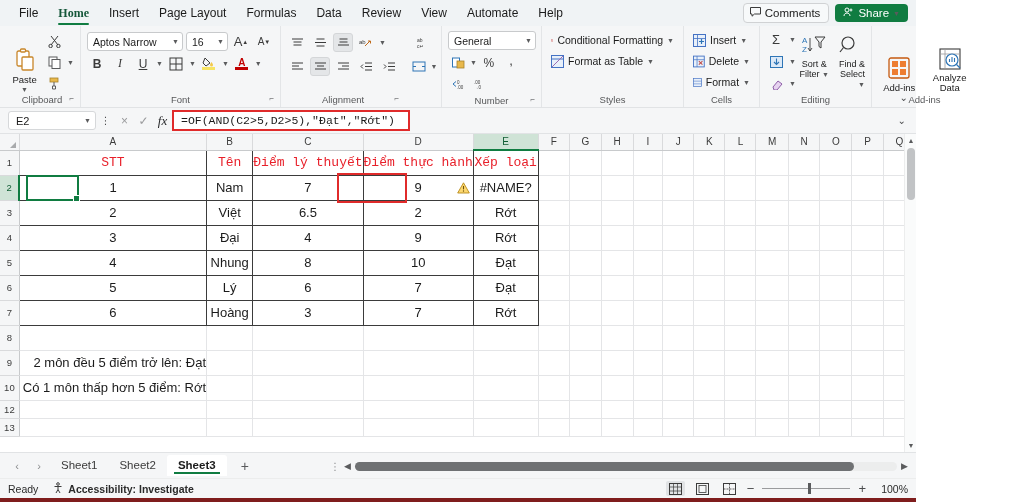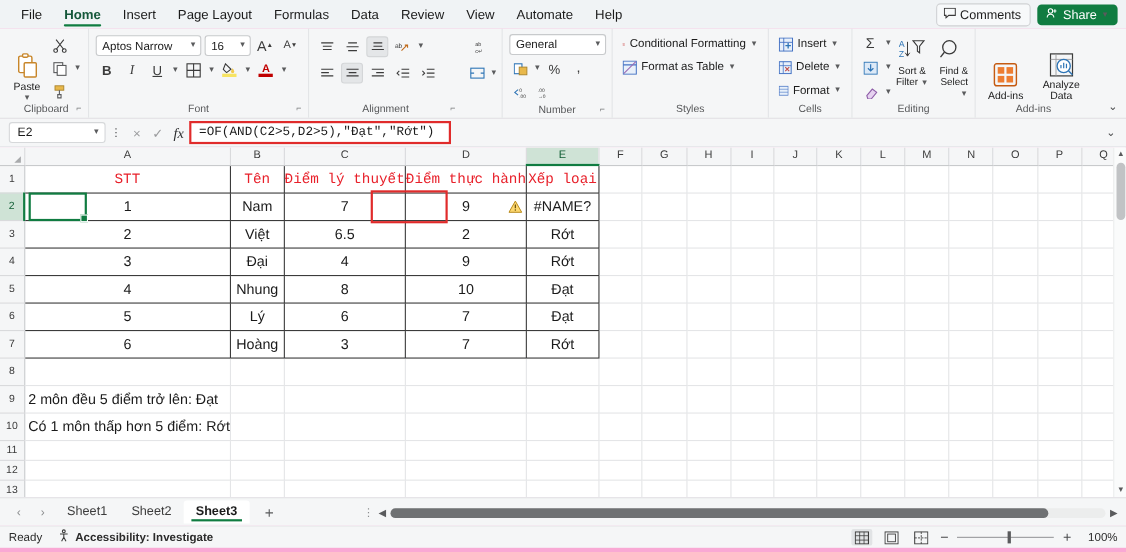--- a/index.html
+++ b/index.html
@@ -3,32 +3,32 @@
 <meta charset="utf-8">
 <style>
   * { box-sizing: border-box; margin: 0; padding: 0; }
   html, body {
     width: 1024px; height: 502px;
     font-family: "Liberation Sans", sans-serif;
     background: #ffffff;
     overflow: hidden;
     -webkit-font-smoothing: antialiased;
   }
-  #app { position: relative; width: 1024px; height: 502px; background:#f9a8d4; }
+  #app { position: relative; width: 916px; height: 502px; background:#7f1d1d; }
 
   
   .menubar {
     height: 26px; background:#f0f3f5; display:flex; align-items:center;
     padding-left: 10px; gap: 2px; position:relative;
   }
   .menu-item {
     font-size: 12px; color:#1b1b1b; padding: 4px 9px 4px 9px;
     border-radius: 4px; cursor: default; white-space:nowrap;
   }
-  .menu-item.active { font-weight: 600; color:#15573a; position:relative; }
+  .menu-item.active { font-weight: 600; color:#15573a; position:relative;font-family:Liberation Serif, serif; }
   .menu-item.active::after {
     content:""; position:absolute; left:9px; right:9px; bottom:0px;
     height:2px; background:#107c41; border-radius:1px;
   }
   .menubar-right { position:absolute; right:8px; top:3px; display:flex; gap:6px; align-items:center; }
   .btn-comments {
     font-size: 11.5px; border:1px solid #d0d2d4; background:#f7f9fa; border-radius:4px;
     padding:3px 8px 3px 6px; display:flex; align-items:center; gap:4px; color:#1b1b1b;
   }
   .btn-share {
@@ -118,21 +118,21 @@
     font-size:9.5px; font-weight:400; color:#3b3b3b; text-align:center; vertical-align:middle;
   }
   .rowhead.sel { background:#cfe3d6; color:#0e5c32; border-right:2px solid #107c41; }
   .cell {
     border-right:1px solid #e4e5e7; border-bottom:1px solid #e4e5e7;
     font-size:13px; color:#1b1b1b; vertical-align:middle; text-align:center;
     white-space:nowrap; overflow:visible; position:relative;
   }
   .cell.bordered { border:1px solid #3b3b3b; }
   .cell.hdrrow { color:#e8202a;font-family:Liberation Mono, monospace; }
-  .cell.note { text-align:left; padding-left:3px; font-size:13px; overflow:visible;margin-left:27px; }
+  .cell.note { text-align:right; padding-left:3px; font-size:13px; overflow:visible;margin-left:27px; }
   .warn-ico {
     position:absolute; right:3px; top:50%; transform:translateY(-50%);
     width:13px; height:12px;
   }
   .selbox {
     position:absolute; border:2px solid #107c41; pointer-events:none;
   }
   .selbox::after {
     content:""; position:absolute; right:-3px; bottom:-3px; width:5px; height:5px;
     background:#107c41; border:1px solid #fff;
@@ -863,40 +863,20 @@
         <td class="cell"></td>
             <td class="cell"></td>
         <td class="cell"></td>
             <td class="cell"></td>
         <td class="cell"></td>
             <td class="cell"></td>
         <td class="cell"></td>
       </tr>
 
       <tr style="height:18px">
-        <td class="rowhead">11</td>
-        <td class="cell"></td>
-            <td class="cell"></td>
-        <td class="cell"></td>
-            <td class="cell"></td>
-        <td class="cell"></td>
-            <td class="cell"></td>
-        <td class="cell"></td>
-            <td class="cell"></td>
-        <td class="cell"></td>
-            <td class="cell"></td>
-        <td class="cell"></td>
-            <td class="cell"></td>
-        <td class="cell"></td>
-            <td class="cell"></td>
-        <td class="cell"></td>
-            <td class="cell"></td>
-        <td class="cell"></td>
-      </tr>
-      <tr style="height:18px">
         <td class="rowhead">12</td>
         <td class="cell"></td>
             <td class="cell"></td>
         <td class="cell"></td>
             <td class="cell"></td>
         <td class="cell"></td>
             <td class="cell"></td>
         <td class="cell"></td>
             <td class="cell"></td>
         <td class="cell"></td>

